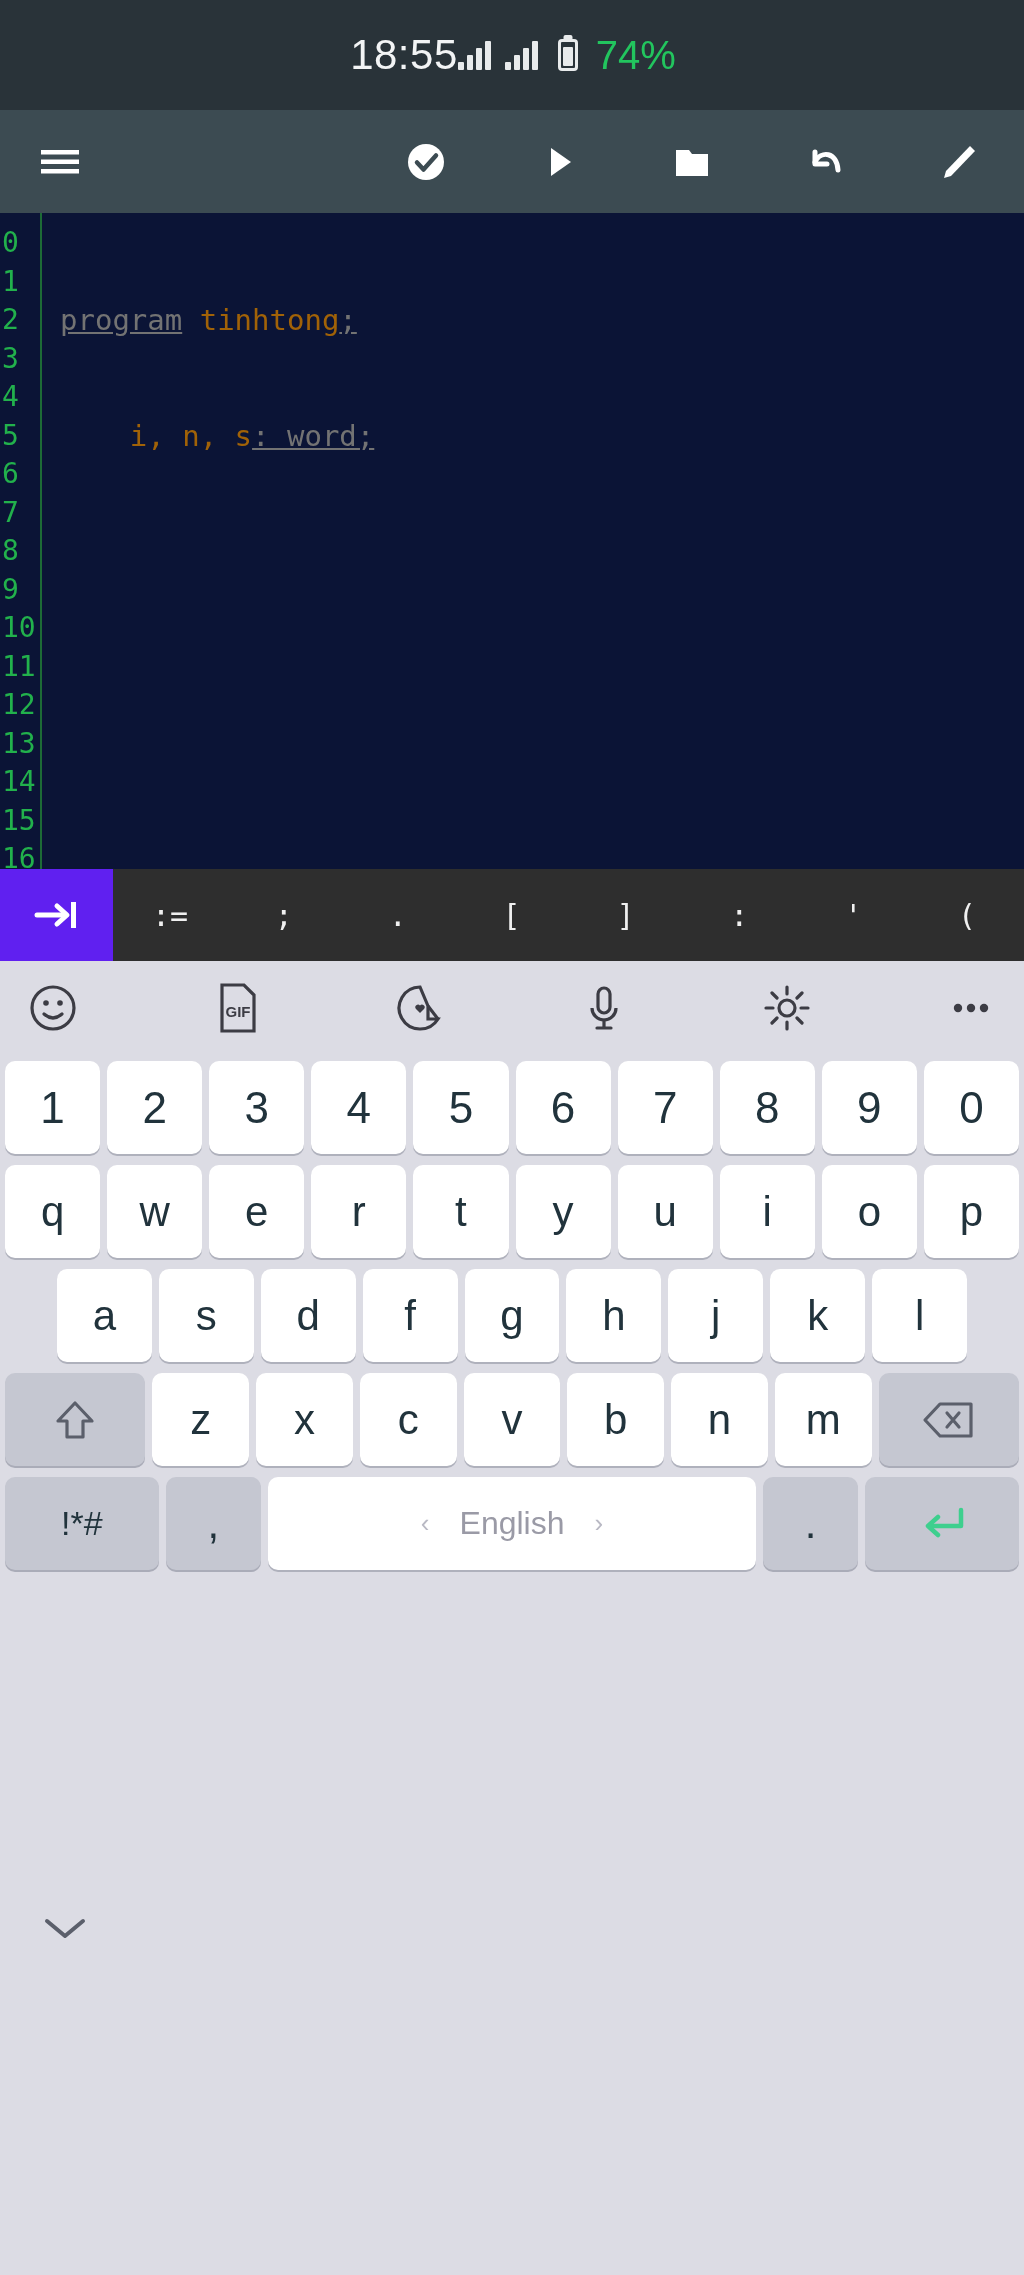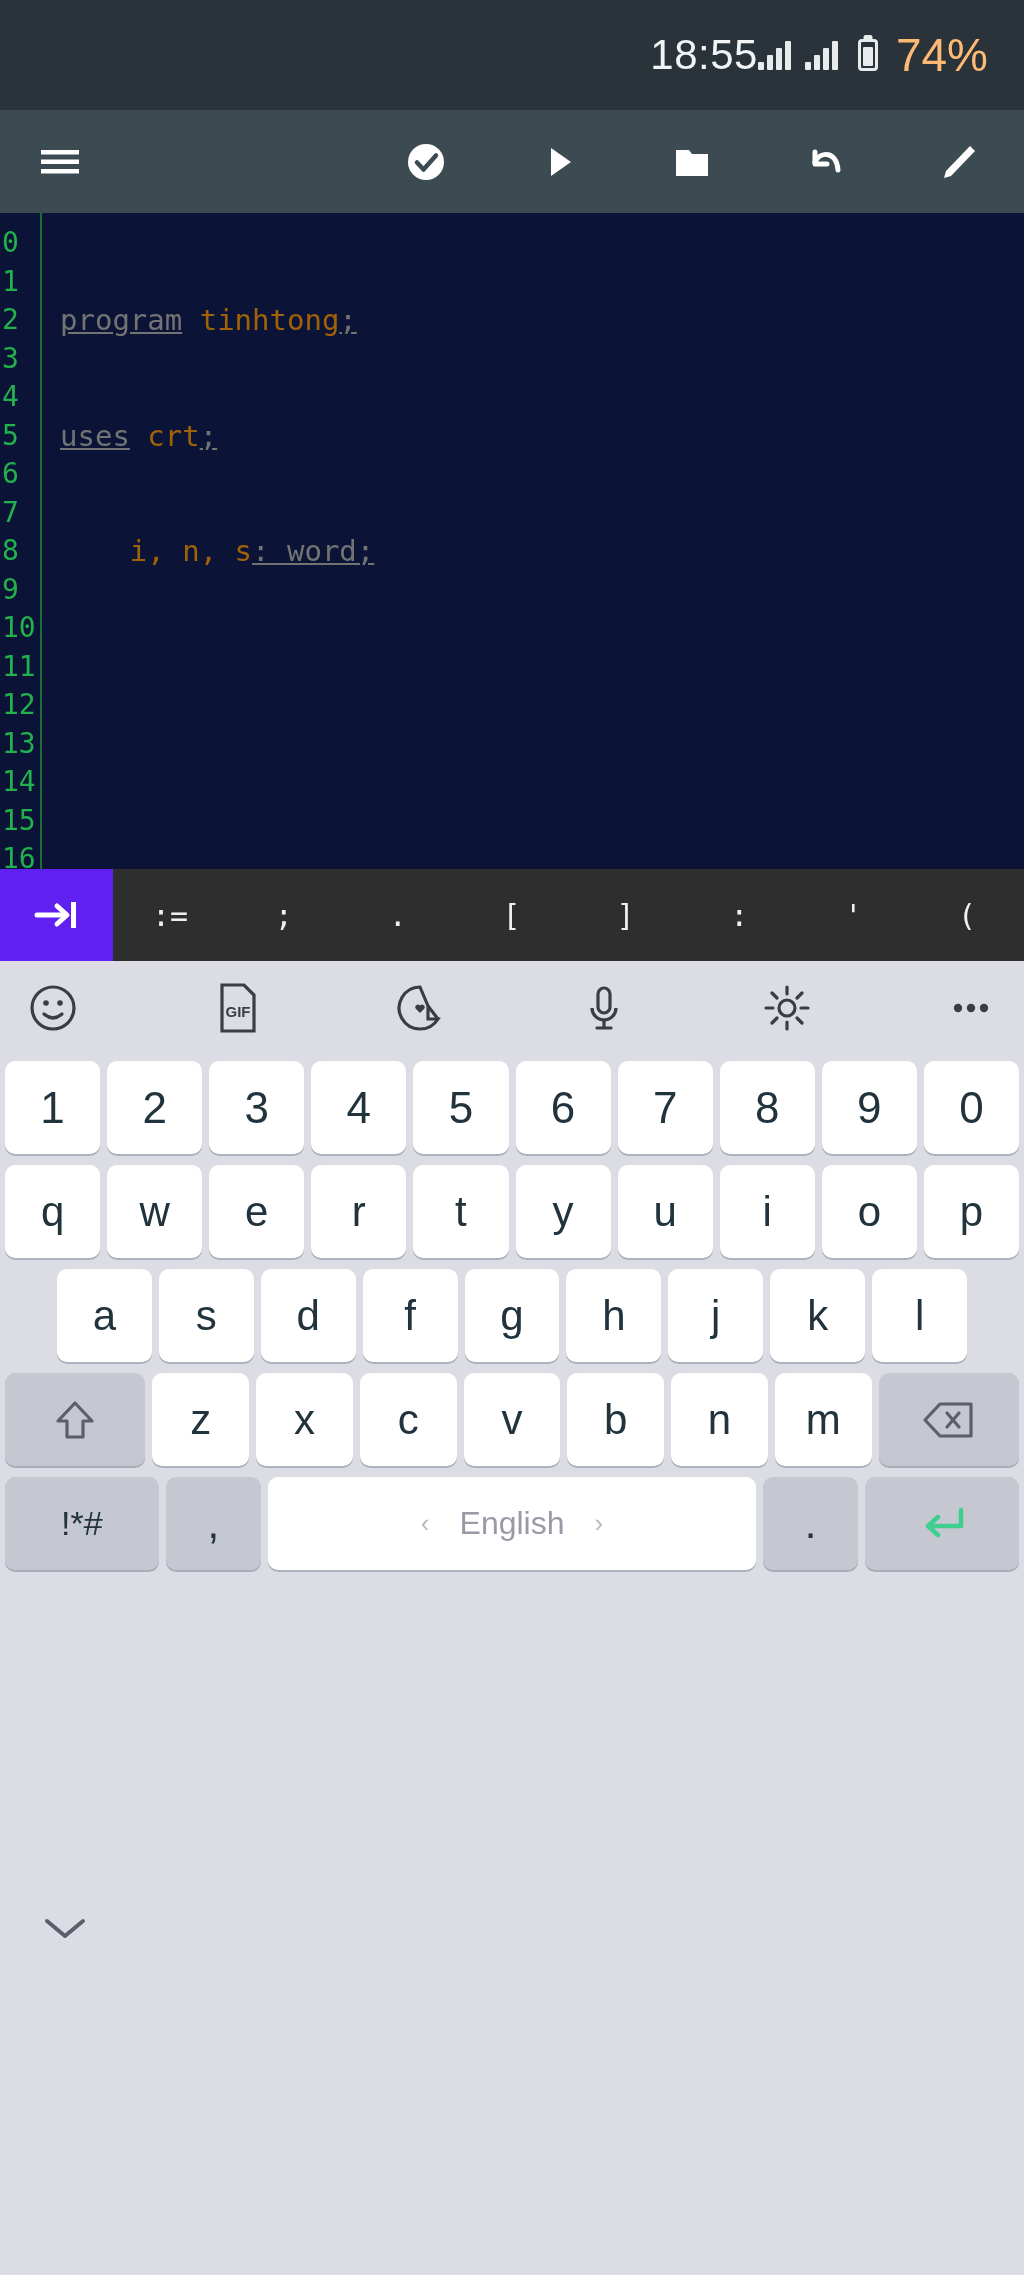--- a/index.html
+++ b/index.html
@@ -7,35 +7,35 @@
     width: 1024px; height: 2275px;
     background: #dcdce4;
     font-family: "Liberation Sans", sans-serif;
     overflow: hidden;
   }
   .screen { width: 1024px; height: 2275px; position: relative; display: flex; flex-direction: column; }
 
   
   .statusbar {
     height: 110px; background: #293339;
-    display: flex; align-items: center; justify-content: flex-end;
+    display: flex; align-items: center; justify-content: center;
     padding: 0 36px 0 38px; flex: none;
   }
   .status-clock { color: #f2f4f5; font-size: 42px; letter-spacing: .5px; }
   .status-right { display: flex; align-items: center; gap: 14px; }
   .sig { display: flex; align-items: flex-end; gap: 3px; height: 30px; }
   .sig i { display: block; width: 6px; background: #e8ebec; border-radius: 1px; }
   .sig i:nth-child(1) { height: 8px; }
   .sig i:nth-child(2) { height: 15px; }
   .sig i:nth-child(3) { height: 22px; }
   .sig i:nth-child(4) { height: 29px; }
   .batt { width: 20px; height: 32px; border: 3px solid #e8ebec; border-radius: 4px; position: relative; margin-left: 6px; }
   .batt::before { content: ""; position: absolute; top: -7px; left: 50%; transform: translateX(-50%); width: 9px; height: 4px; background: #e8ebec; border-radius: 2px 2px 0 0; }
   .batt::after { content: ""; position: absolute; left: 2px; right: 2px; bottom: 2px; height: 74%; background: #e8ebec; border-radius: 1px; }
-  .batt-pct { color: #fdba74; font-size: 46px; margin-left: 4px; }
+  .batt-pct { color: #22c55e; font-size: 40px; margin-left: 4px; }
 
   
   .toolbar {
     height: 103px; background: #3c4b52; flex: none;
     display: flex; align-items: center; position: relative;
   }
   .tb-btn { display: flex; align-items: center; justify-content: center; cursor: pointer; }
   .tb-menu { width: 120px; height: 103px; }
   .tb-actions { position: absolute; right: 0; top: 0; height: 103px; display: flex; align-items: center; }
   .tb-actions .tb-btn { width: 133px; height: 103px; }
@@ -184,21 +184,20 @@
       <div>12</div>
       <div>13</div>
       <div>14</div>
       <div>15</div>
       <div>16</div>
 
     </div>
     <div class="gutter-line"></div>
     <div class="code">
       <div><span class="kw">program</span><span class="id"> tinhtong</span><span class="kw">;</span></div>
-      <div><span class="kw">uses</span><span class="id"> crt</span><span class="kw">;</span></div>
       <div><span class="id">    i, n, s</span><span class="kw">: word;</span></div>
       
       
       
       
       
       
       
       
       

